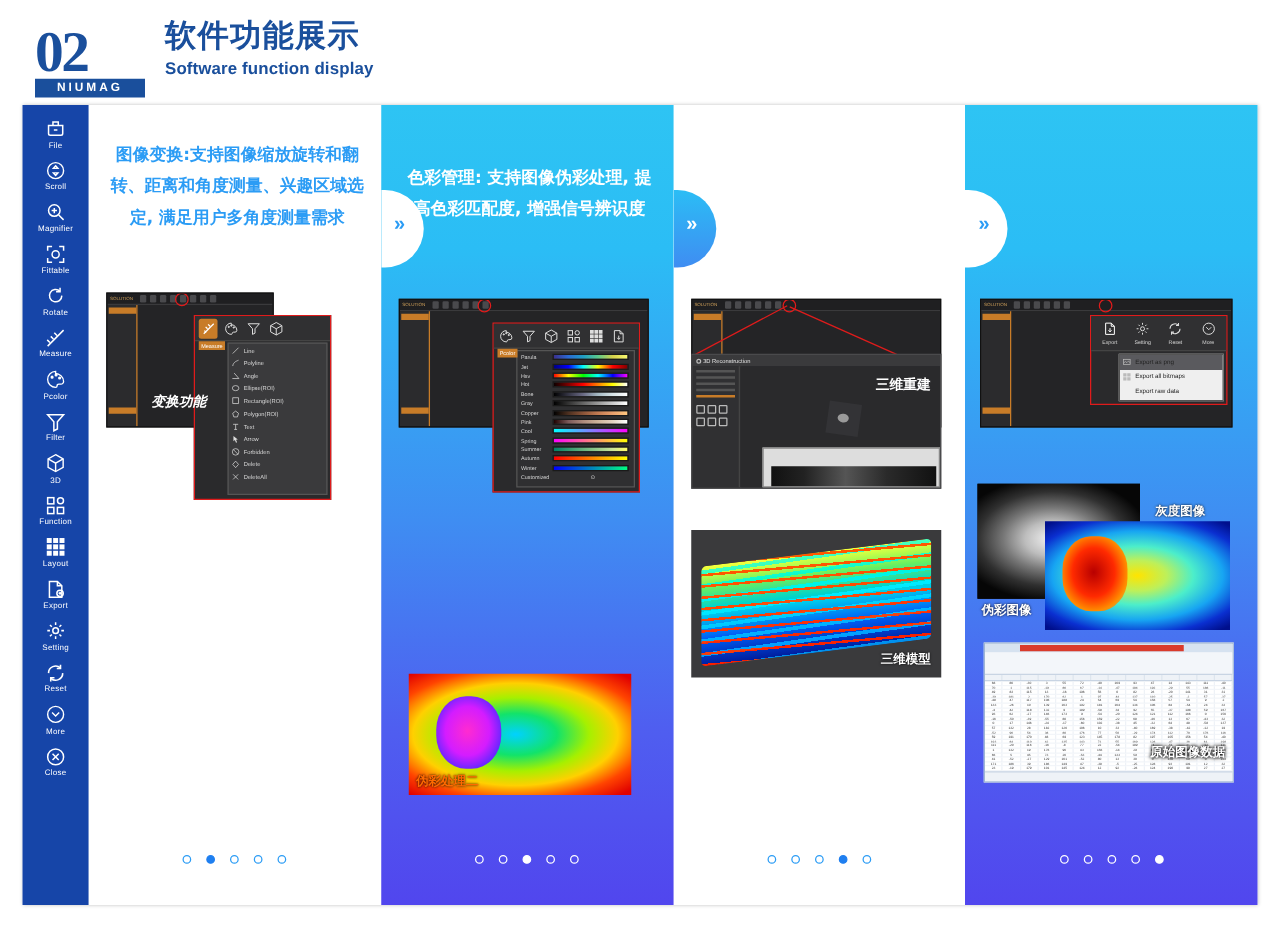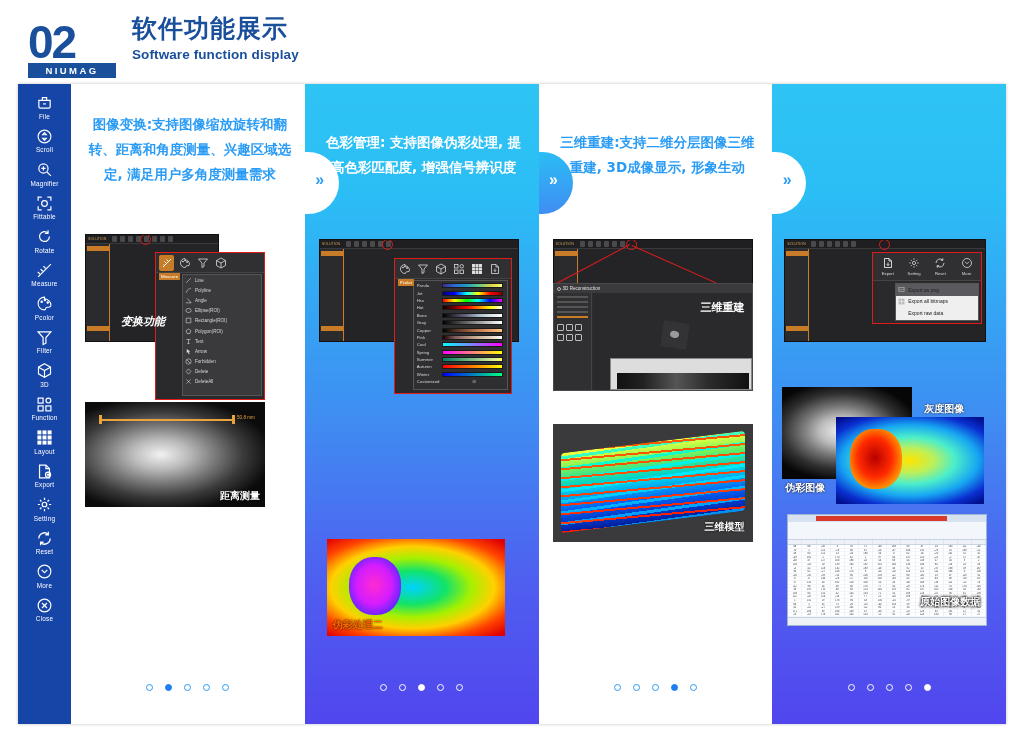--- a/index.html
+++ b/index.html
@@ -7,21 +7,21 @@
     width: 1024px; height: 741px;
     font-family: "Liberation Sans", "DejaVu Sans", sans-serif;
     background: #ffffff; overflow: hidden;
   }
   #root { position: relative; width: 1024px; height: 741px; background: #fff; }
 
   
   .header { position: absolute; left: 0; top: 0; width: 1024px; height: 76px; background: #fff; }
   .logo-wrap { position: absolute; left: 28px; top: 12px; display: flex; align-items: flex-end; }
   .logo-mark { position: relative; width: 92px; }
-  .logo-02 { font-family: Liberation Sans, sans-serif; font-size: 46px; font-weight: 700;
+  .logo-02 { font-family: Liberation Serif, serif; font-size: 46px; font-weight: 700;
              color: #1a4f9c; line-height: 42px; letter-spacing: -2px; }
   .logo-bar { width: 88px; height: 15px; background: #1a4f9c; color: #fff; font-size: 9.5px;
               font-weight: 700; letter-spacing: 2.4px; text-align: center; line-height: 15px;
               margin-top: 0; }
   .logo-text { margin-left: 12px; margin-bottom: 16px; }
   .logo-cn { font-size: 25px; font-weight: 700; color: #1a4f9c; letter-spacing: 1px;
              font-family: "DejaVu Sans", sans-serif; }
   .logo-en { font-size: 13.5px; font-weight: 700; color: #1a4f9c; letter-spacing: 0.1px;
              margin-top: 2px; }
 
@@ -442,28 +442,20 @@
                   <svg viewBox="0 0 24 24" stroke="#ddd" stroke-width="2" fill="none">
                     <path d="M5 5l14 14M19 5L5 19"></path>
                   </svg>
                 </span>
                 <span>DeleteAll</span>
               </div>
             </div>
         </div>
         <div style="position:absolute;left:50px;top:230px;font-family:'DejaVu Sans',sans-serif;font-size:11px;font-weight:700;color:#fff;z-index:3;font-style:italic;">变换功能</div>
 
-        <div class="img-card" style="left:14px; top:318px; width:180px; height:105px;
-                    background: radial-gradient(ellipse 62% 55% at 42% 50%, #f2f2f2 0%, #b9b9b9 26%, #7d7d7d 48%, #3a3a3a 74%, #0b0b0b 100%), #050505;">
-          <div style="position:absolute;left:16px;top:17px;width:132px;height:1.5px;background:#e8a33d;"></div>
-          <div style="position:absolute;left:14px;top:13px;width:3px;height:9px;background:#e8a33d;"></div>
-          <div style="position:absolute;left:147px;top:13px;width:3px;height:9px;background:#e8a33d;"></div>
-          <div style="position:absolute;left:152px;top:13px;font-size:4.6px;color:#e8a33d;">50.8 mm</div>
-          <div class="img-lab" style="right:5px; bottom:4px;">距离测量</div>
-        </div>
 
 
         <div class="dots" id="dots-0">
             <span class="dot"></span>
             <span class="dot on"></span>
             <span class="dot"></span>
             <span class="dot"></span>
             <span class="dot"></span>
           </div>
       </div>
@@ -621,21 +613,20 @@
             <span class="dot white"></span>
             <span class="dot white"></span>
           </div>
       </div>
 
       <div class="panel p3">
         <div class="notch notch-l">
           <div class="blob" style="background:linear-gradient(180deg,#2bbdf5,#3f8df2);"></div>
           <div class="chev t-white">»</div>
         </div>
-        <div class="panel-title t-blue small">三维重建:支持二维分层图像三维重建, 3D成像显示, 形象生动</div>
 
         <div class="shot" style="left:14px; top:155px; width:200px; height:103px;">
           <div class="ui-top">
             <div class="ui-title">SOLUTION</div>
             <div class="ui-tools">
               <div class="ui-tool"></div>
               <div class="ui-tool"></div>
               <div class="ui-tool"></div>
               <div class="ui-tool"></div>
               <div class="ui-tool"></div>

